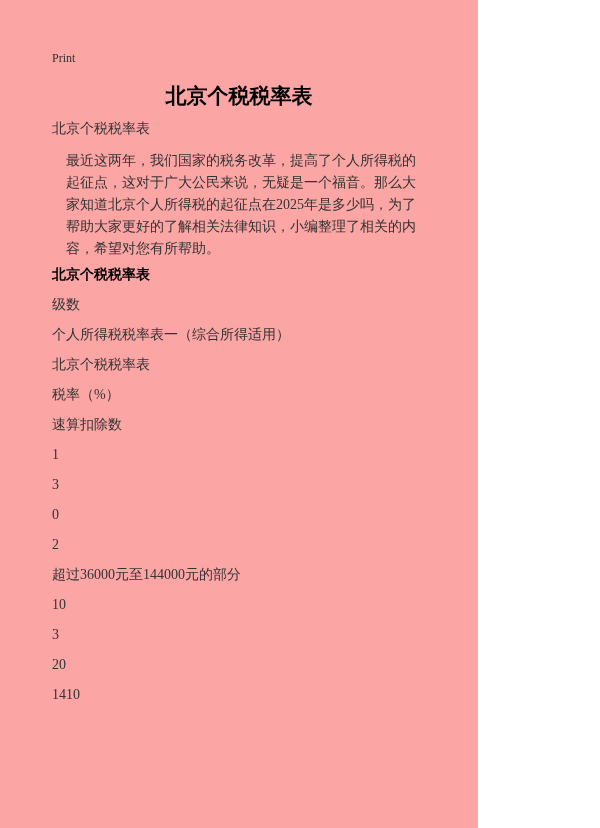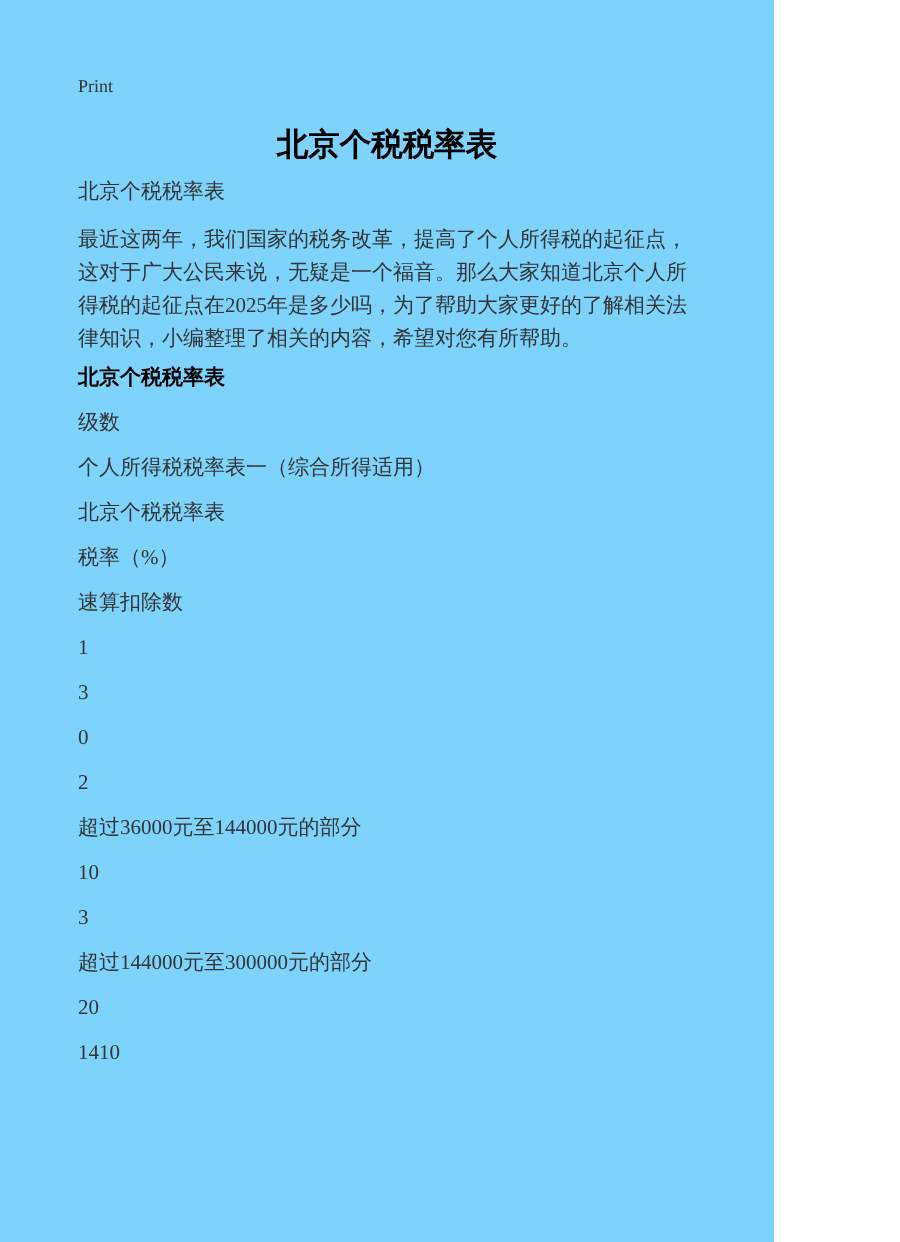--- a/index.html
+++ b/index.html
@@ -9,24 +9,24 @@
       background: #ffffff;
     }
     body {
       width: 600px;
       height: 828px;
       overflow: hidden;
       font-family: "Liberation Serif", "DejaVu Serif", serif;
       color: #333333;
     }
     .page {
-      width: 516px;
+      width: 478px;
       height: 828px;
       padding: 48px 52px 20px 52px;
-      background: #7dd3fc;
+      background: #fca5a5;
     }
     .print-link {
       font-size: 12px;
       line-height: 15px;
       margin: 0;
       color: #333333;
       cursor: pointer;
       display: inline-block;
     }
     h1.page-title {
@@ -40,21 +40,21 @@
     }
     p.line {
       font-size: 14px;
       line-height: 17px;
       margin: 13px 0;
       color: #333333;
     }
     p.intro {
       font-size: 14px;
       line-height: 22px;
-      margin: 13px 0 0 0;
+      margin: 13px 0 0 14px;
       color: #333333;
     }
     p.section-heading {
       font-weight: bold;
       color: #000000;
       margin-top: 6px;
     }
   </style>
 </head>
 <body>
@@ -80,17 +80,16 @@
 
   <p class="line">1</p>
   <p class="line">3</p>
   <p class="line">0</p>
 
   <p class="line">2</p>
   <p class="line">超过36000元至144000元的部分</p>
   <p class="line">10</p>
 
   <p class="line">3</p>
-  <p class="line">超过144000元至300000元的部分</p>
   <p class="line">20</p>
   <p class="line">1410</p>
 
 </div>
 
 </body></html>

